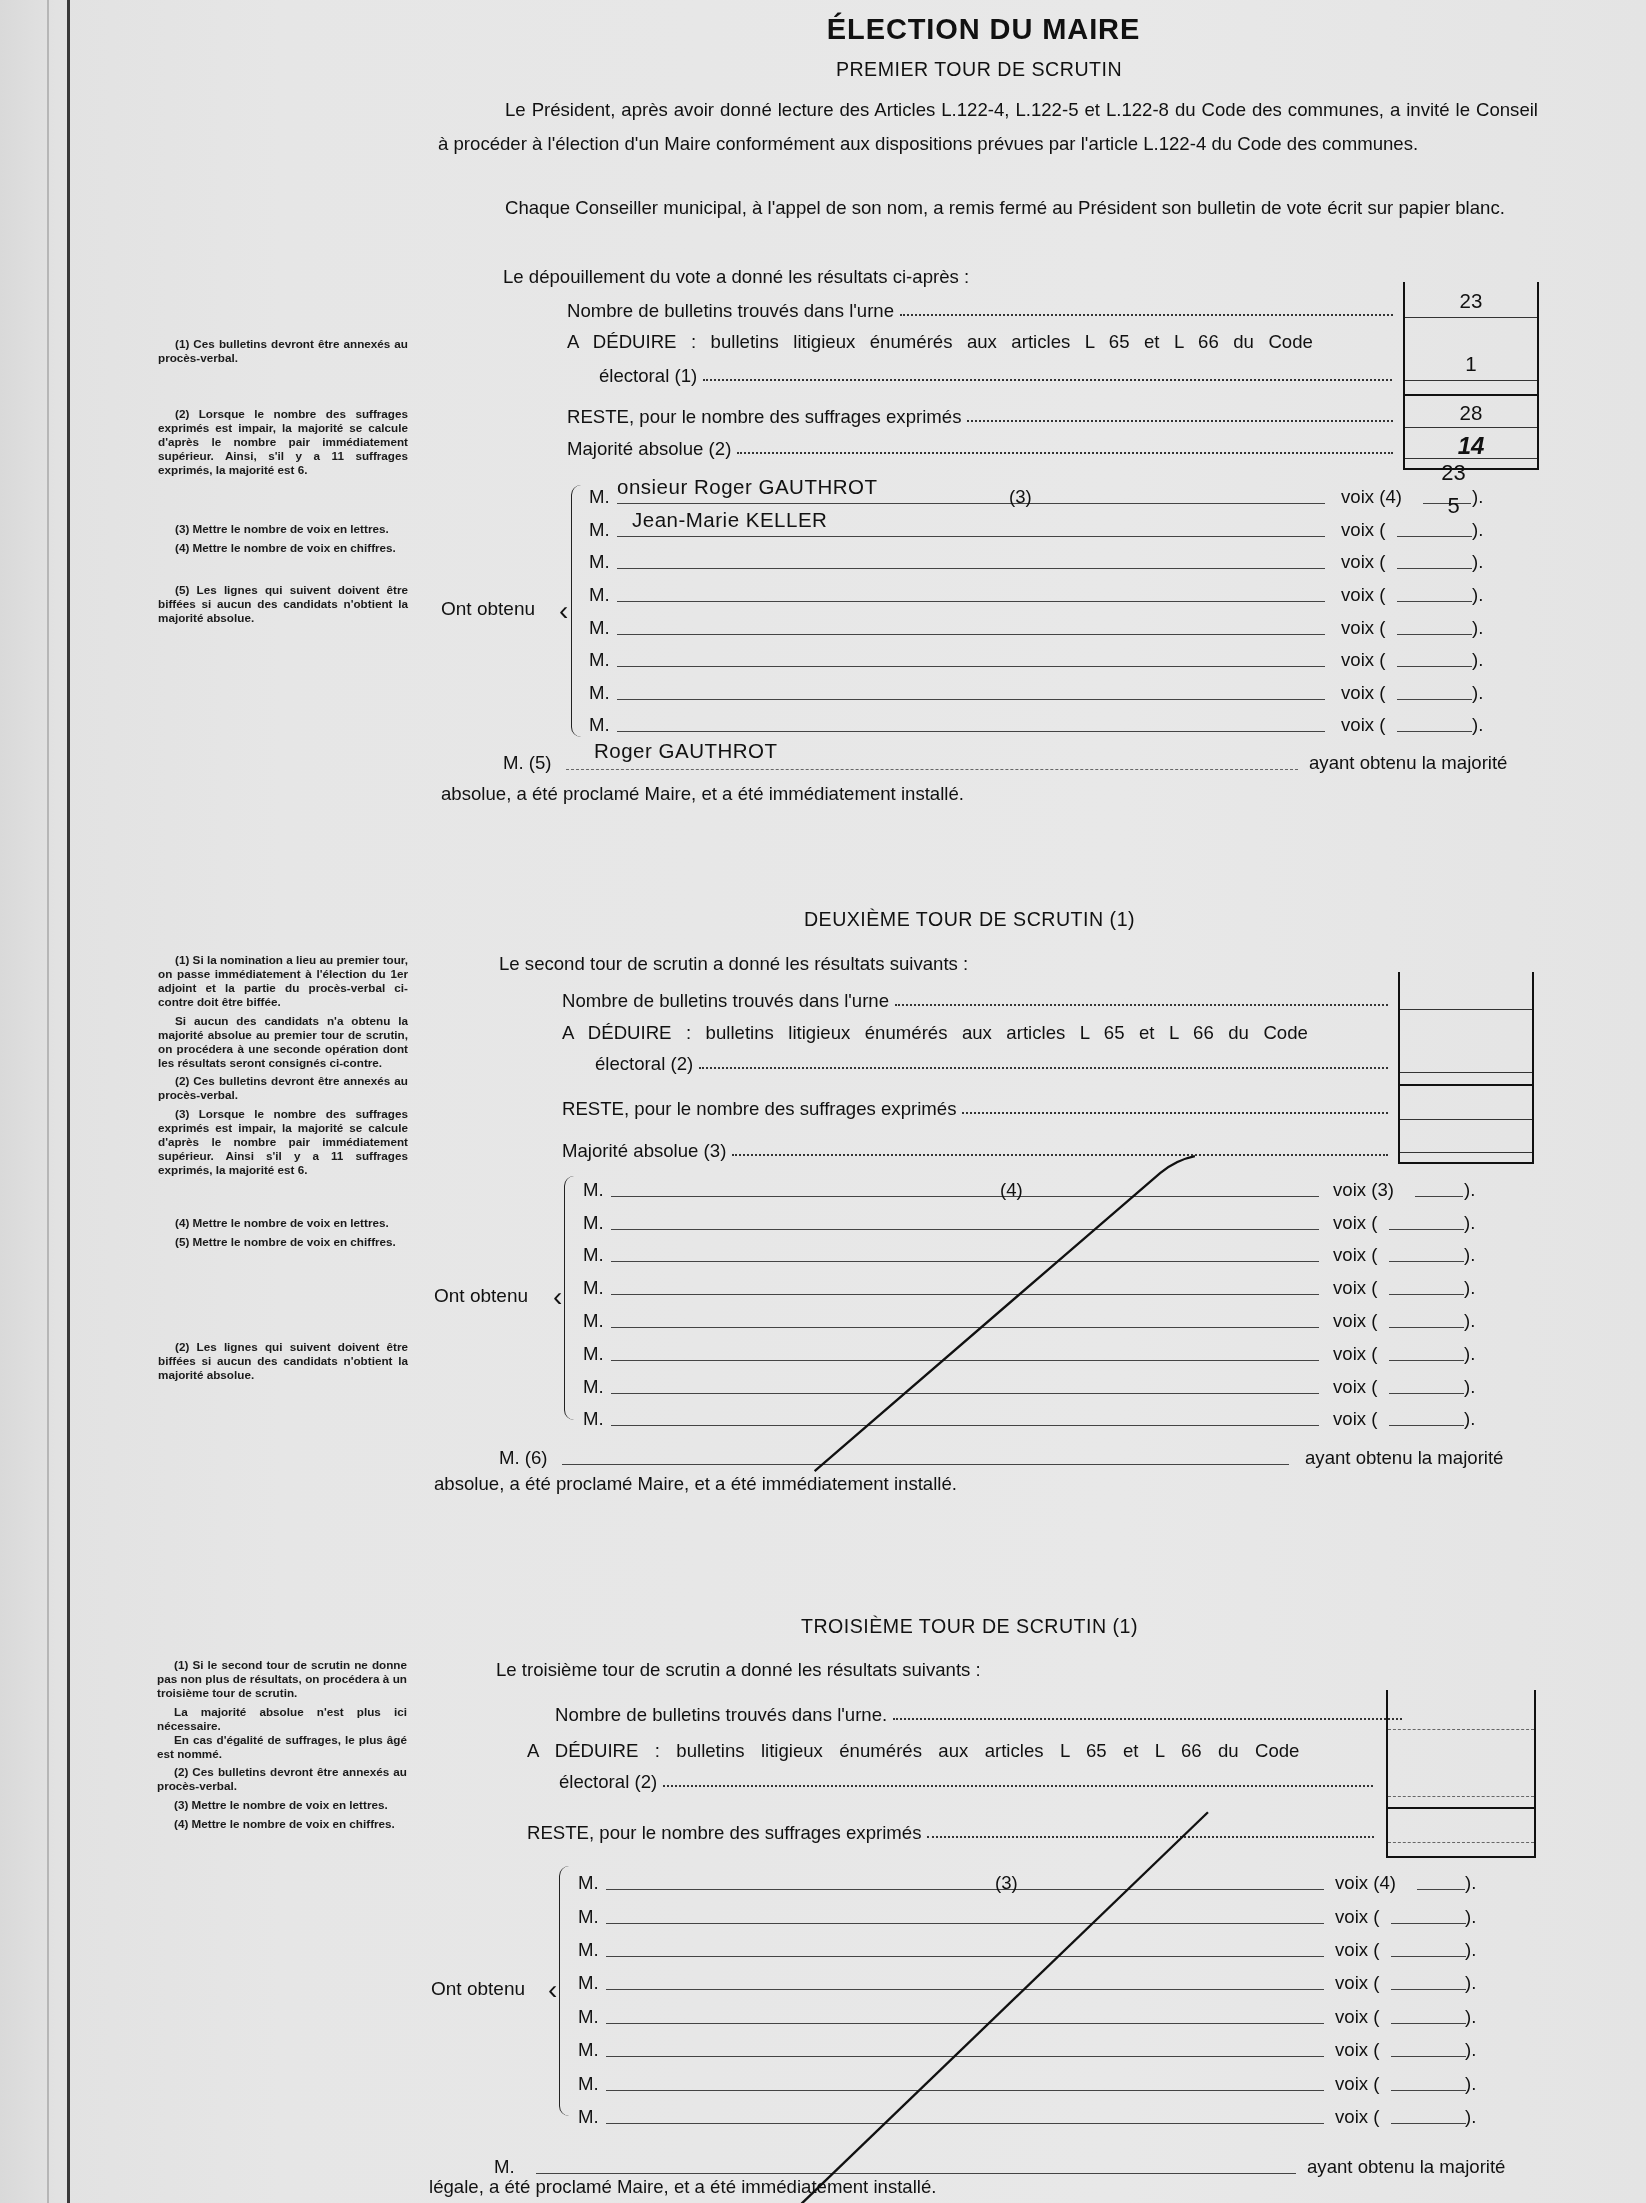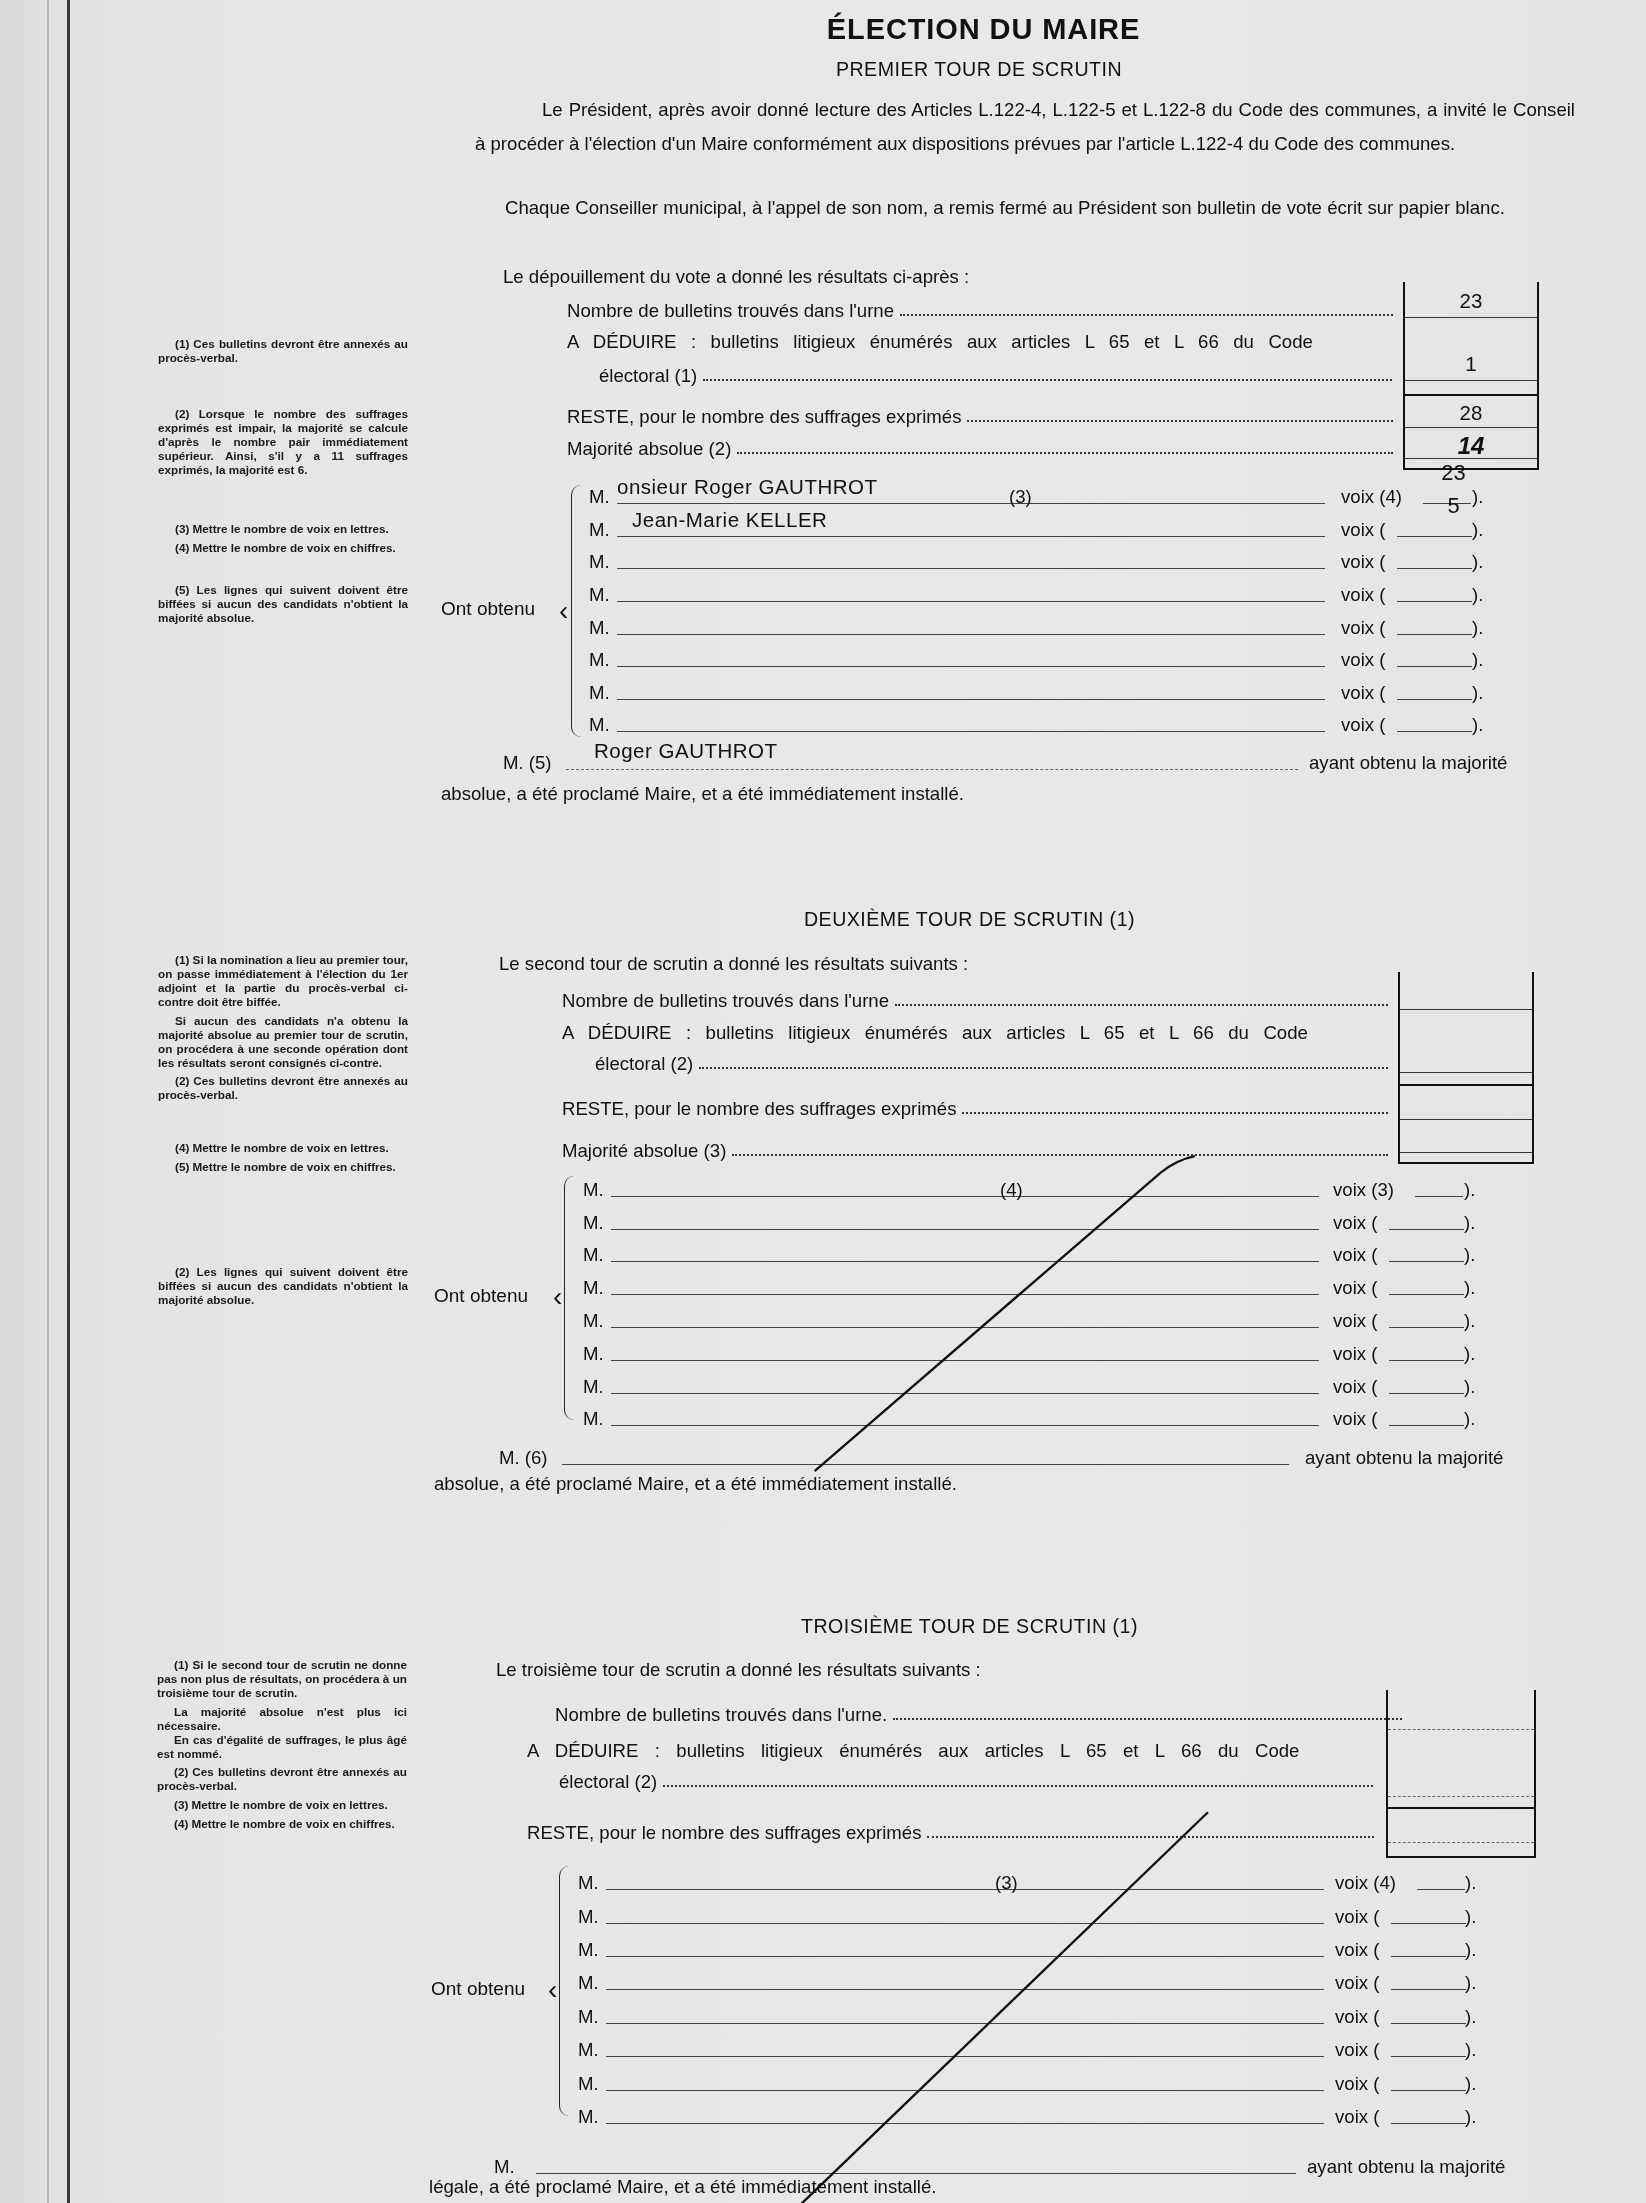--- a/index.html
+++ b/index.html
@@ -49,21 +49,21 @@
 <body>
 
 <div class="binding-faint"></div>
 <div class="binding-line"></div>
 
 <div class="title doc-title">ÉLECTION DU MAIRE</div>
 
 <section>
   <div class="title round-title abs" style="top:58px;">PREMIER TOUR DE SCRUTIN</div>
 
-  <div class="para" style="left:438px; top:93px; width:1100px;margin-left:37px;">
+  <div class="para" style="left:438px; top:93px; width:1100px;">
     <span class="indent"></span><span>Le Président, après avoir donné lecture des Articles L.122-4, L.122-5 et L.122-8 du Code des communes, a invité le Conseil à procéder à l'élection d'un Maire conformément aux dispositions prévues par l'article L.122-4 du Code des communes.</span>
   </div>
   <div class="para" style="left:438px; top:191px; width:1100px;">
     <span class="indent"></span><span>Chaque Conseiller municipal, à l'appel de son nom, a remis fermé au Président son bulletin de vote écrit sur papier blanc.</span>
   </div>
 
   <div class="row" style="left:503px; top:266px;">Le dépouillement du vote a donné les résultats ci-après :</div>
 
   <div class="row" style="left:567px; top:300px; width:832px;">
     <span>Nombre de bulletins trouvés dans l'urne</span>
@@ -290,20 +290,21 @@
     <span class="m">M. (6)</span>
     <span class="line" style="left:63px; width:727px;"></span>
     <span class="m" style="left:806px;">ayant obtenu la majorité</span>
   </div>
   <div class="row" style="left:434px; top:1473px;">absolue, a été proclamé Maire, et a été immédiatement installé.</div>
 
   <div class="note" style="left:158px; top:953px;">
     <p>(1) Si la nomination a lieu au premier tour, on passe immédiatement à l'élection du 1er adjoint et la partie du procès-verbal ci-contre doit être biffée.</p>
     <p>Si aucun des candidats n'a obtenu la majorité absolue au premier tour de scrutin, on procédera à une seconde opération dont les résultats seront consignés ci-contre.</p>
     <p>(2) Ces bulletins devront être annexés au procès-verbal.</p>
+    <p>(3) Lorsque le nombre des suffrages exprimés est impair, la majorité se calcule d'après le nombre pair immédiatement supérieur. Ainsi s'il y a 11 suffrages exprimés, la majorité est 6.</p>
     <p style="margin-top:39px;">(4) Mettre le nombre de voix en lettres.</p>
     <p>(5) Mettre le nombre de voix en chiffres.</p>
     <p style="margin-top:91px;">(2) Les lignes qui suivent doivent être biffées si aucun des candidats n'obtient la majorité absolue.</p>
   </div>
 </section>
 
 <section>
   <div class="title round-title abs" style="top:1615px; left:0; width:1939px;">TROISIÈME TOUR DE SCRUTIN (1)</div>
   <div class="row" style="left:496px; top:1659px;">Le troisième tour de scrutin a donné les résultats suivants :</div>
 

